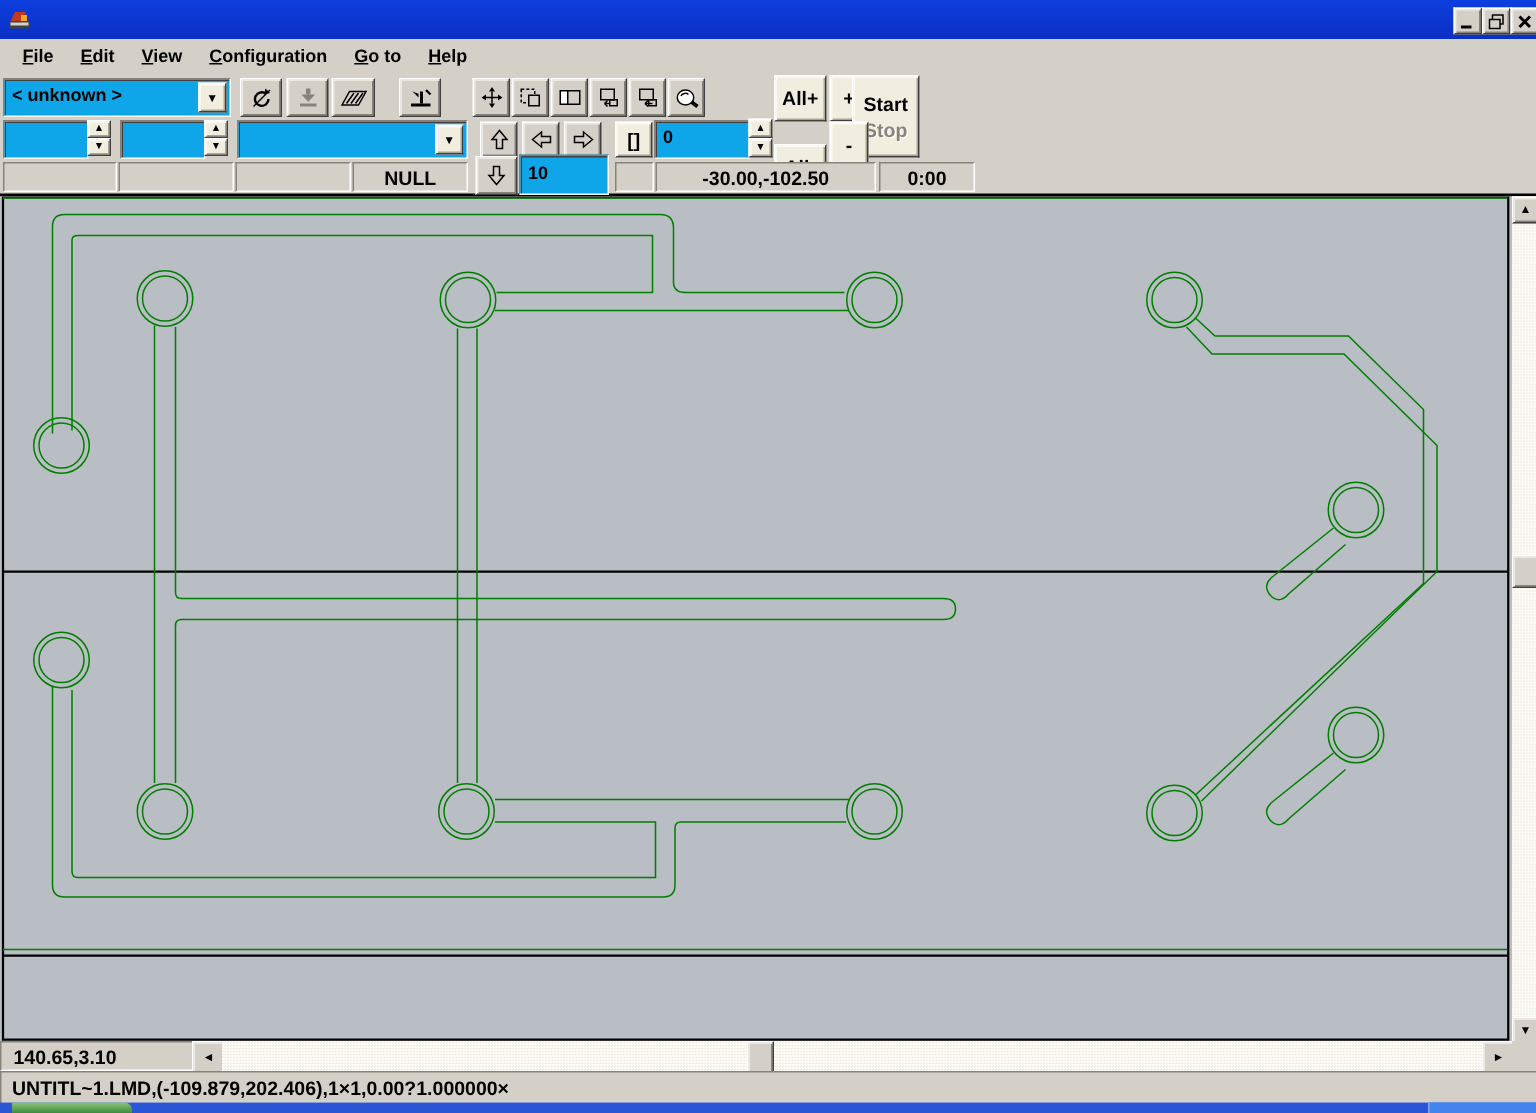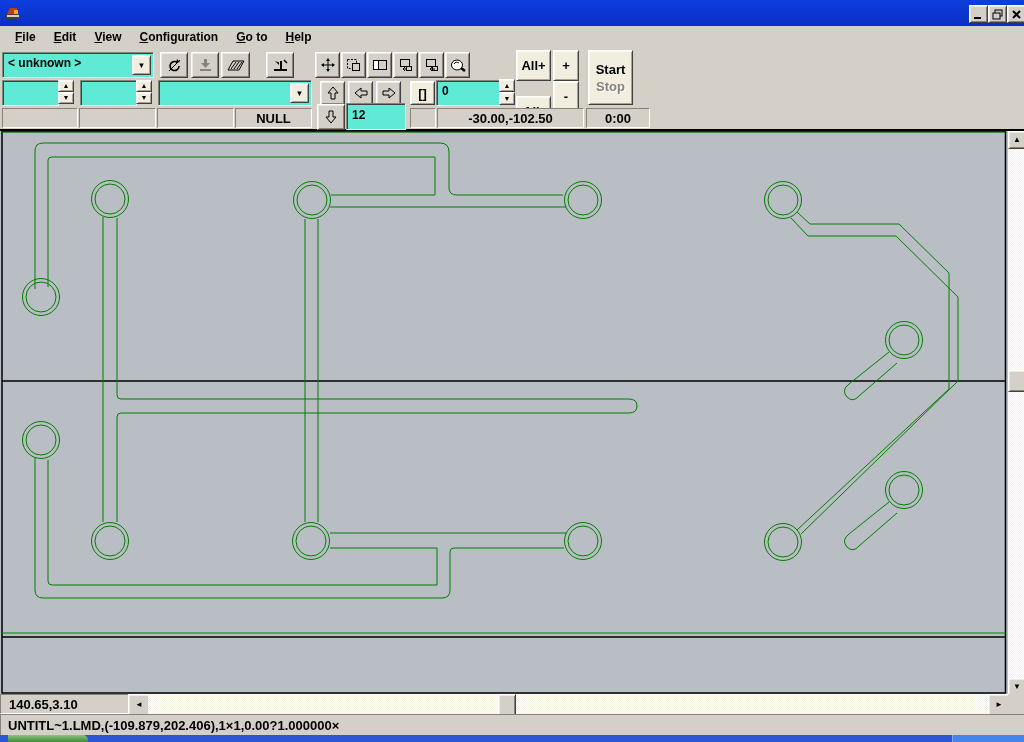--- a/index.html
+++ b/index.html
@@ -5,21 +5,21 @@
   html,body{margin:0;padding:0;}
   #app{position:relative;width:1024px;height:742px;background:#d4d0c8;
        font-family:"Liberation Sans",sans-serif;font-size:12px;color:#000;
        overflow:hidden;user-select:none;}
   .abs{position:absolute;}
   
   .raised{background:#d4d0c8;border:1px solid;border-color:#ffffff #404040 #404040 #ffffff;
           box-shadow:inset 1px 1px 0 #ece9e0, inset -1px -1px 0 #87837b;}
   .raised.cream{background:#f1eee0;box-shadow:inset 1px 1px 0 #fbf9f1, inset -1px -1px 0 #a8a490;}
   .sunken{background:#d4d0c8;border:1px solid;border-color:#87837b #ffffff #ffffff #87837b;}
-  .field{background:#5eead4;border:1px solid;border-color:#87837b #ffffff #ffffff #87837b;
+  .field{background:#0ea5e9;border:1px solid;border-color:#87837b #ffffff #ffffff #87837b;
          box-shadow:inset 1px 1px 0 #404040;}
   .center{display:flex;align-items:center;justify-content:center;}
   .vcenter{display:flex;align-items:center;}
   
   #titlebar{left:0;top:0;width:1024px;height:26px;
             background:linear-gradient(#0d3ede,#0a2fc4);display:flex;align-items:center;}
   #title-text{color:#fff;font-weight:bold;font-size:13px;margin-left:6px;white-space:nowrap;}
   .winbtn{width:17px;height:16px;}
   
   #menubar{left:0;top:26px;width:1024px;height:20px;display:flex;align-items:flex-end;padding-left:6px;box-sizing:border-box;}
@@ -158,21 +158,21 @@
       <svg width="17" height="15">
         <ellipse cx="8" cy="7" rx="5.5" ry="5" fill="#fff" stroke="#000"></ellipse>
         <path d="M12 10 L16 13" stroke="#000" stroke-width="2.5"></path>
         <path d="M5 6 a3 2.5 0 0 1 5 -1" fill="none" stroke="#000"></path>
       </svg>
     </div>
 
     <div class="abs raised cream center panel-text" style="left:516px;top:4px;width:33px;height:29px">All+</div>
     <div class="abs raised cream center panel-text" style="left:553px;top:4px;width:24px;height:29px">+</div>
 
-    <div id="startstop" class="abs raised cream panel-text" style="left:588px;top:4px;width:43px;height:53px">
+    <div id="startstop" class="abs raised cream panel-text" style="left:568px;top:4px;width:43px;height:53px">
       <span>Start</span>
       <span id="stop-label">Stop</span>
     </div>
 
     <div class="abs field" style="left:2px;top:34px;width:55px;height:24px">
       <div class="combo-text"></div>
     </div>
     <div class="abs spin" style="left:58px;top:34px;width:16px;height:24px">
       <div class="raised cream center">▲</div>
       <div class="raised cream center">▼</div>
@@ -222,21 +222,21 @@
     <div class="abs sunken" style="left:79px;top:62px;width:75px;height:18px"></div>
     <div class="abs sunken" style="left:157px;top:62px;width:75px;height:18px"></div>
     <div class="abs sunken center panel-text" style="left:235px;top:62px;width:75px;height:18px">NULL</div>
 
     <div class="abs raised center" style="left:317px;top:58px;width:26px;height:24px">
       <svg width="16" height="16">
           <polygon points="8,14 3,8 6,8 6,2 10,2 10,8 13,8" fill="#d4d0c8" stroke="#000"></polygon>
         </svg>
     </div>
     <div class="abs field" style="left:346px;top:57px;width:58px;height:25px">
-      <div class="combo-text" style="line-height:22px">12</div>
+      <div class="combo-text" style="line-height:22px">10</div>
     </div>
 
     <div class="abs sunken" style="left:410px;top:62px;width:24px;height:18px"></div>
     <div class="abs sunken center panel-text" style="left:437px;top:62px;width:145px;height:18px">-30.00,-102.50</div>
     <div class="abs sunken center panel-text" style="left:586px;top:62px;width:62px;height:18px">0:00</div>
   </div>
 
   <div id="canvas" class="abs">
     <svg id="pcb-svg" width="1008" height="563" viewBox="0 131 1008 563">
         <path d="M2,131.5 L1005.5,131.5 L1005.5,693 L2,693 Z" fill="none" stroke="#000" stroke-width="1.5"></path>

